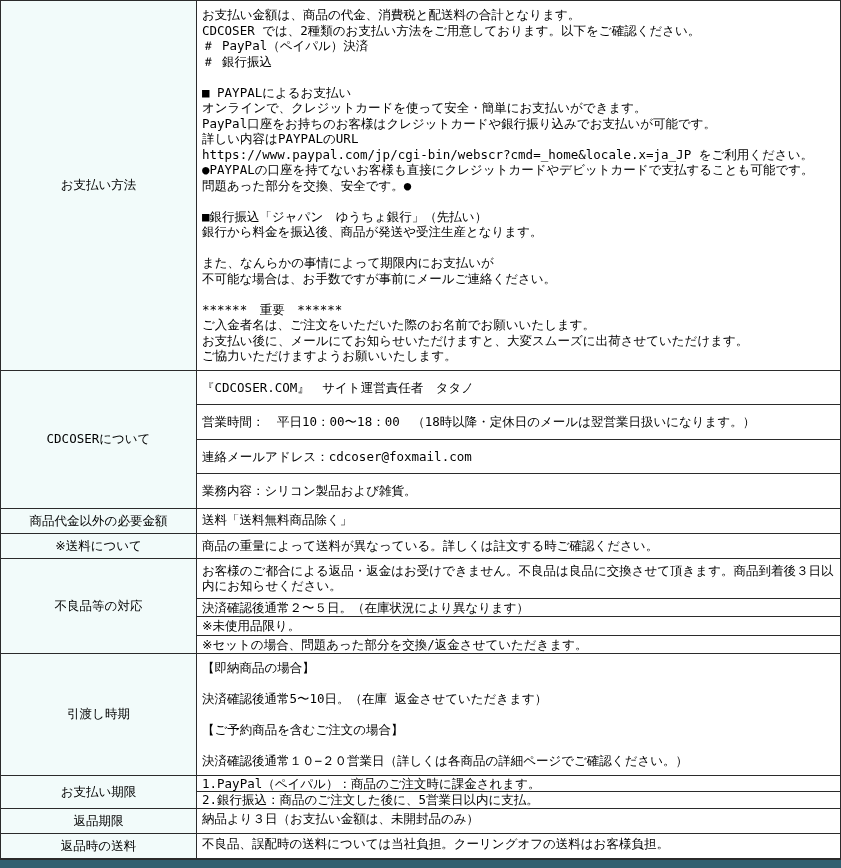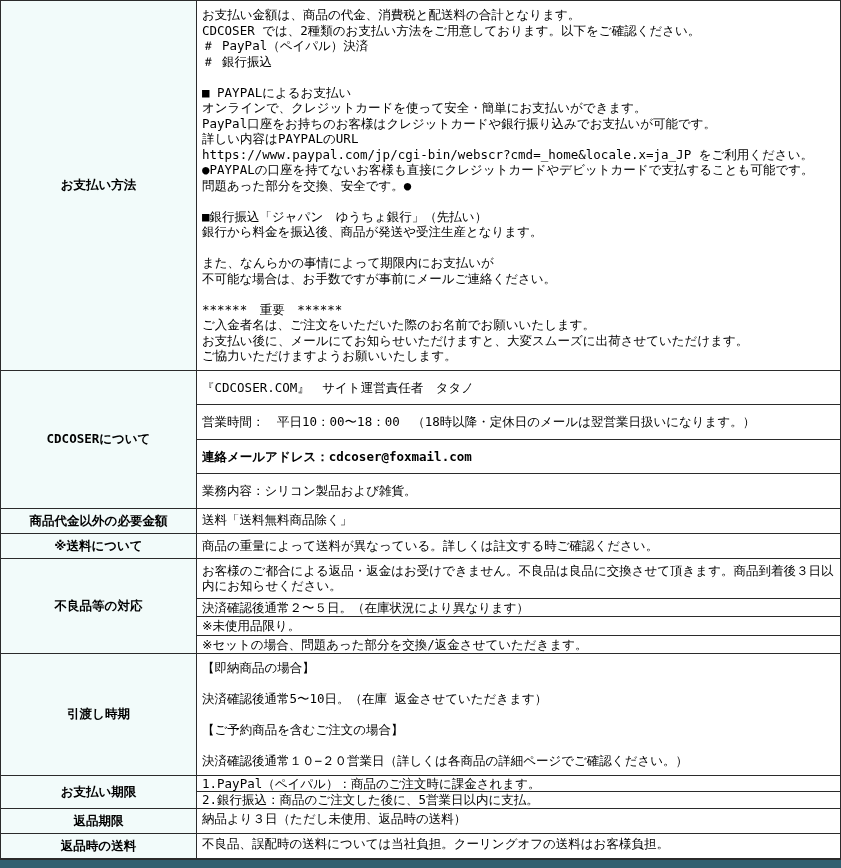--- a/index.html
+++ b/index.html
@@ -30,36 +30,36 @@
   .row:last-child{border-bottom:1px solid var(--border)}
   .label-cell{
     flex:0 0 196px;
     width:196px;
     border-right:1px solid var(--border);
     background:var(--label-bg);
     display:flex;
     align-items:center;
     justify-content:center;
     text-align:center;
-    font-weight:bold;
+    font-weight:normal;
     padding:4px 6px;
     line-height:16px;
   }
   .content-cell{
     flex:1 1 auto;
     min-width:0;
     display:flex;
     flex-direction:column;
   }
   .section{
     padding:3px 5px;
     border-bottom:1px solid var(--border);
   }
   .section:last-child{border-bottom:none}
-  .section.bold{font-weight:bold}
+  .section.bold{font-weight:normal}
   .line{
     line-height:15.5px;
     white-space:pre-wrap;
     word-break:break-all;
   }
   
   [data-row-id="payment-method"] .section{padding:6px 5px}
   [data-row-id="about-cdcoser"] .section{padding:9px 5px}
   [data-row-id="extra-fees"] .section{padding:3px 5px}
   [data-row-id="shipping-note"] .section{padding:4px 5px}
@@ -183,21 +183,21 @@
           </div>
           <div class="section">
             <div class="line">2.銀行振込：商品のご注文した後に、5営業日以内に支払。</div>
           </div>
         </div>
       </div>
       <div class="row" data-row-id="return-deadline">
         <div class="label-cell">返品期限</div>
         <div class="content-cell">
           <div class="section">
-            <div class="line">納品より３日（ただし未使用、返品時の送料）</div>
+            <div class="line">納品より３日（お支払い金額は、未開封品のみ）</div>
           </div>
         </div>
       </div>
       <div class="row" data-row-id="return-shipping">
         <div class="label-cell">返品時の送料</div>
         <div class="content-cell">
           <div class="section">
             <div class="line">不良品、誤配時の送料については当社負担。クーリングオフの送料はお客様負担。</div>
           </div>
         </div>

